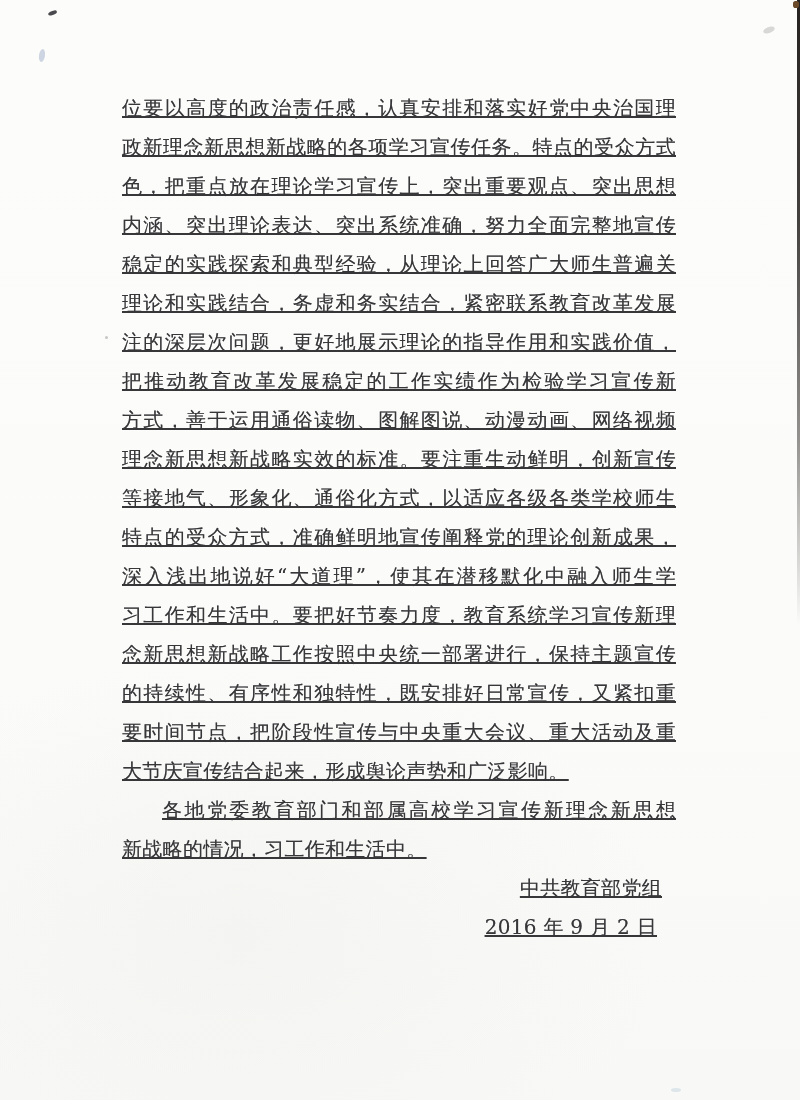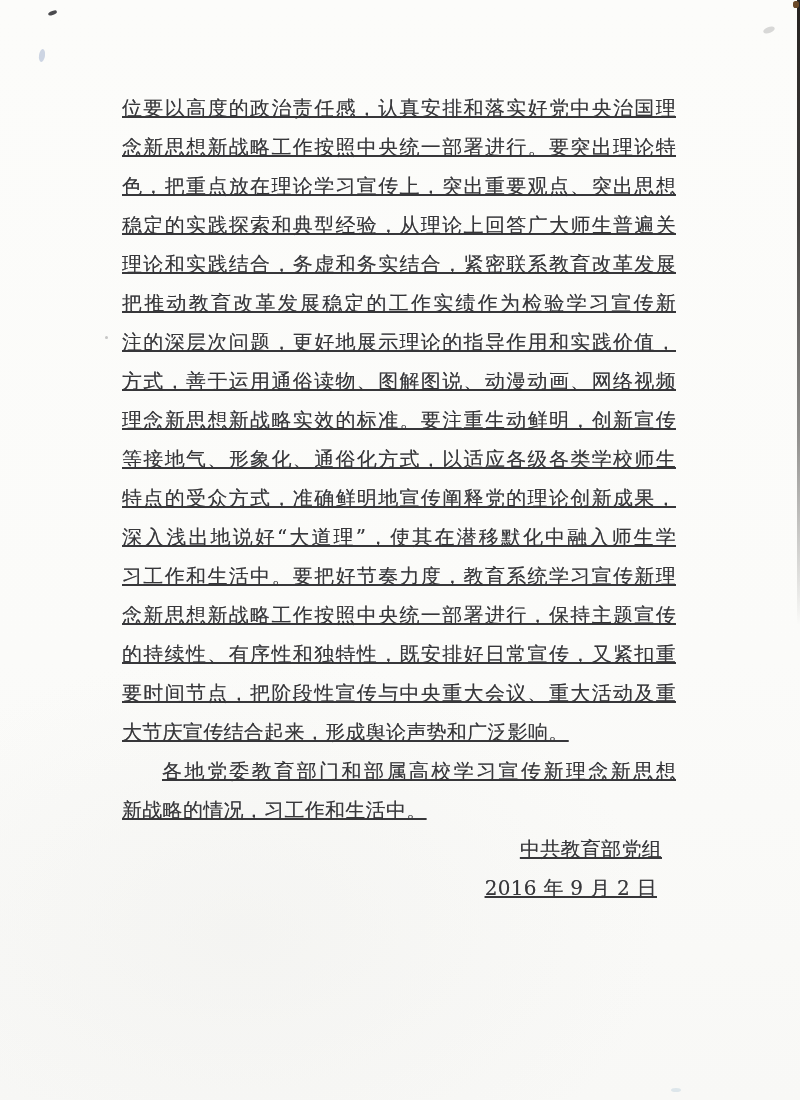--- a/index.html
+++ b/index.html
@@ -103,26 +103,27 @@
   <div class="artifact speck-tl"></div>
   <div class="artifact mark-blue"></div>
   <div class="artifact edge-line"></div>
   <div class="artifact speck-tr"></div>
   <div class="artifact smudge-tr"></div>
   <div class="artifact dot-mid"></div>
   <div class="artifact dot-low"></div>
 
   <div class="content">
     <div class="line just">位要以高度的政治责任感，认真安排和落实好党中央治国理</div>
-    <div class="line just">念新思想新战略工作按照中央统一部署进行。要突出理论特</div>
+    <div class="line just">政新理念新思想新战略的各项学习宣传任务。特点的受众方式</div>
     <div class="line just">色，把重点放在理论学习宣传上，突出重要观点、突出思想</div>
+    <div class="line just">内涵、突出理论表达、突出系统准确，努力全面完整地宣传</div>
     <div class="line just">稳定的实践探索和典型经验，从理论上回答广大师生普遍关</div>
     <div class="line just">理论和实践结合，务虚和务实结合，紧密联系教育改革发展</div>
+    <div class="line just">注的深层次问题，更好地展示理论的指导作用和实践价值，</div>
     <div class="line just">把推动教育改革发展稳定的工作实绩作为检验学习宣传新</div>
-    <div class="line just">注的深层次问题，更好地展示理论的指导作用和实践价值，</div>
     <div class="line just">方式，善于运用通俗读物、图解图说、动漫动画、网络视频</div>
     <div class="line just">理念新思想新战略实效的标准。要注重生动鲜明，创新宣传</div>
     <div class="line just">等接地气、形象化、通俗化方式，以适应各级各类学校师生</div>
     <div class="line just">特点的受众方式，准确鲜明地宣传阐释党的理论创新成果，</div>
     <div class="line just">深入浅出地说好“大道理”，使其在潜移默化中融入师生学</div>
     <div class="line just">习工作和生活中。要把好节奏力度，教育系统学习宣传新理</div>
     <div class="line just">念新思想新战略工作按照中央统一部署进行，保持主题宣传</div>
     <div class="line just">的持续性、有序性和独特性，既安排好日常宣传，又紧扣重</div>
     <div class="line just">要时间节点，把阶段性宣传与中央重大会议、重大活动及重</div>
     <div class="line">大节庆宣传结合起来，形成舆论声势和广泛影响。</div>

